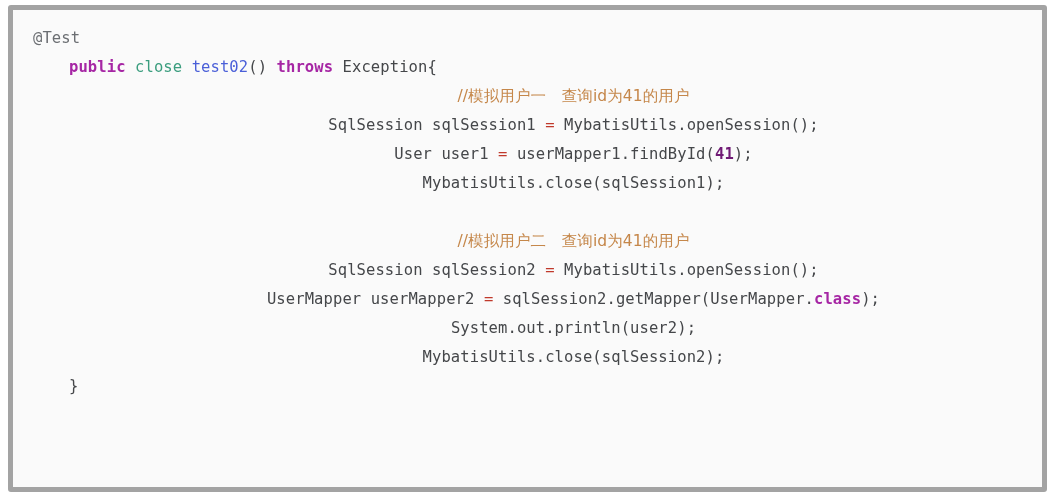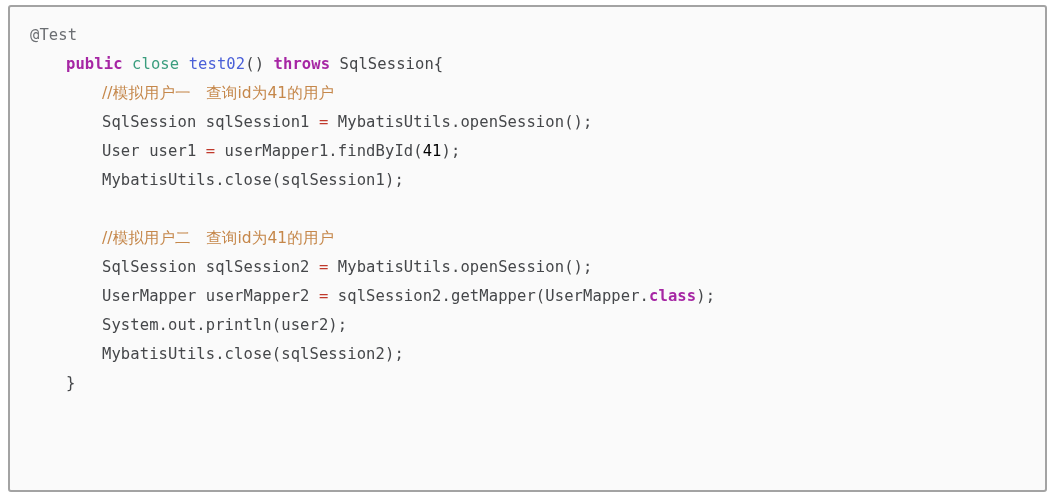--- a/index.html
+++ b/index.html
@@ -14,21 +14,21 @@
     overflow: hidden;
   }
 
   #code-panel {
     position: absolute;
     left: 8px;
     top: 5px;
     width: 1039px;
     height: 487px;
     background: #fafafa;
-    border: 2px solid #a3a3a3;
+    border: 5px solid #a3a3a3;
     border-radius: 3px;
     box-sizing: border-box;
     overflow: hidden;
   }
 
   .code-body {
     padding: 14px 0 14px 0;
   }
 
   .code-line {
@@ -41,44 +41,44 @@
     color: #45474a;
   }
 
   .code-line.blank {
     height: 29px;
   }
 
   
   .ind0 { padding-left: 20px; }
   .ind1 { padding-left: 56px; }
-  .ind2 { padding-left: 92px; }
+  .ind2 { padding-left: 92px; text-align: center; }
 
   
   .tok-plain    { color: #45474a; }
   .tok-keyword  { color: #a626a4; font-weight: bold; }
   .tok-type     { color: #3a9d7e; }
   .tok-method   { color: #4a5fd8; text-align: center; }
   .tok-comment  { color: #c5874a; }
-  .tok-number   { color: #000000; }
+  .tok-number   { color: #701a75; font-weight: bold; }
   .tok-operator { color: #c0392b; }
   .tok-annot    { color: #6b6e72; }
 
   
   .cjk {
     font-family: "DejaVu Sans", "Liberation Sans", sans-serif;
   }
 </style>
 </head>
 <body>
 
 <div id="code-panel">
   <div class="code-body">
       <div class="code-line ind0"><span class="tok-annot">@Test</span></div>
-      <div class="code-line ind1"><span class="tok-keyword">public</span><span class="tok-plain"> </span><span class="tok-type">close</span><span class="tok-plain"> </span><span class="tok-method">test02</span><span class="tok-plain">() </span><span class="tok-keyword">throws</span><span class="tok-plain"> SqlSession{</span></div>
+      <div class="code-line ind1"><span class="tok-keyword">public</span><span class="tok-plain"> </span><span class="tok-type">close</span><span class="tok-plain"> </span><span class="tok-method">test02</span><span class="tok-plain">() </span><span class="tok-keyword">throws</span><span class="tok-plain"> Exception{</span></div>
       <div class="code-line ind2"><span class="tok-comment cjk">//模拟用户一　查询id为41的用户</span></div>
       <div class="code-line ind2"><span class="tok-plain">SqlSession sqlSession1 </span><span class="tok-operator">=</span><span class="tok-plain"> MybatisUtils.openSession();</span></div>
       <div class="code-line ind2"><span class="tok-plain">User user1 </span><span class="tok-operator">=</span><span class="tok-plain"> userMapper1.findById(</span><span class="tok-number">41</span><span class="tok-plain">);</span></div>
       <div class="code-line ind2"><span class="tok-plain">MybatisUtils.close(sqlSession1);</span></div>
       <div class="code-line ind0 blank">&nbsp;</div>
       <div class="code-line ind2"><span class="tok-comment cjk">//模拟用户二　查询id为41的用户</span></div>
       <div class="code-line ind2"><span class="tok-plain">SqlSession sqlSession2 </span><span class="tok-operator">=</span><span class="tok-plain"> MybatisUtils.openSession();</span></div>
       <div class="code-line ind2"><span class="tok-plain">UserMapper userMapper2 </span><span class="tok-operator">=</span><span class="tok-plain"> sqlSession2.getMapper(UserMapper.</span><span class="tok-keyword">class</span><span class="tok-plain">);</span></div>
       <div class="code-line ind2"><span class="tok-plain">System.out.println(user2);</span></div>
       <div class="code-line ind2"><span class="tok-plain">MybatisUtils.close(sqlSession2);</span></div>

